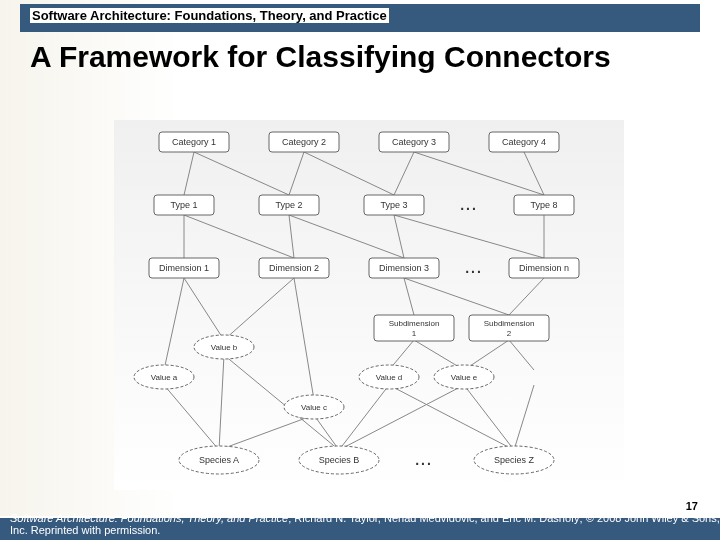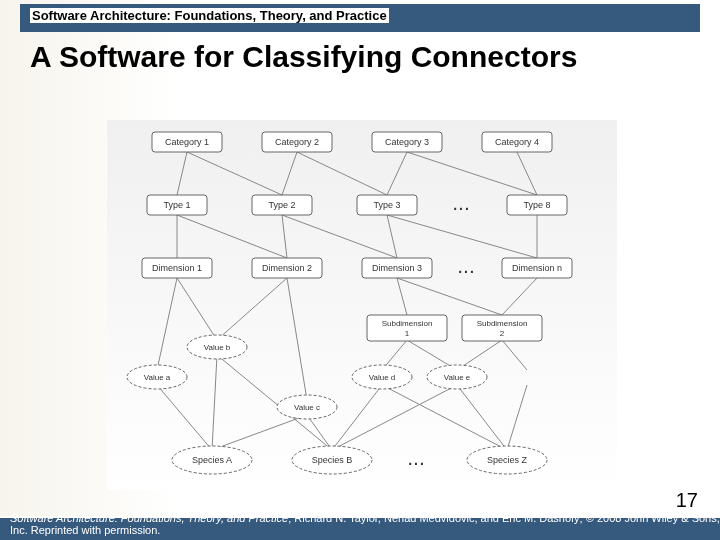--- a/index.html
+++ b/index.html
@@ -40,36 +40,36 @@
     top: 40px;
     right: 30px;
     font-family: Verdana, Arial, sans-serif;
     font-weight: bold;
     font-size: 30px;
     line-height: 1.1;
     color: #000;
   }
   .diagram {
     position: absolute;
-    left: 107px;
+    left: 114px;
     top: 120px;
     width: 510px;
     height: 370px;
     background: linear-gradient(to bottom, #f0f0f0 0%, #ffffff 100%);
   }
   .diagram svg {
     width: 100%;
     height: 100%;
   }
   .page-num {
     position: absolute;
     right: 22px;
     bottom: 28px;
-    font-weight: normal;
-    font-size: 20px;
+    font-weight: bold;
+    font-size: 11px;
     color: #000;
   }
   .footer-bar {
     position: absolute;
     left: 0; right: 0;
     bottom: 0;
     height: 22px;
     background: #36597e;
     border-top: 2px solid #fff;
   }
@@ -88,21 +88,21 @@
   .dots { font-family: Arial, sans-serif; font-size: 14px; fill: #333; text-anchor: middle; font-weight: bold; letter-spacing: 2px;}
   .ln { stroke: #888; stroke-width: 1; fill: none; }
 </style>
 </head>
 <body>
 <div class="slide">
 
 <div class="top-band"></div>
 <div class="top-band-title">Software Architecture: Foundations, Theory, and Practice</div>
 
-<div class="heading">A Software for Classifying Connectors</div>
+<div class="heading">A Framework for Classifying Connectors</div>
 
 <div class="diagram">
 <svg viewBox="0 0 510 370">
 
   <line class="ln" x1="80" y1="32" x2="70" y2="75"></line>
   <line class="ln" x1="80" y1="32" x2="175" y2="75"></line>
   <line class="ln" x1="190" y1="32" x2="175" y2="75"></line>
   <line class="ln" x1="190" y1="32" x2="280" y2="75"></line>
   <line class="ln" x1="300" y1="32" x2="280" y2="75"></line>
   <line class="ln" x1="300" y1="32" x2="430" y2="75"></line>

